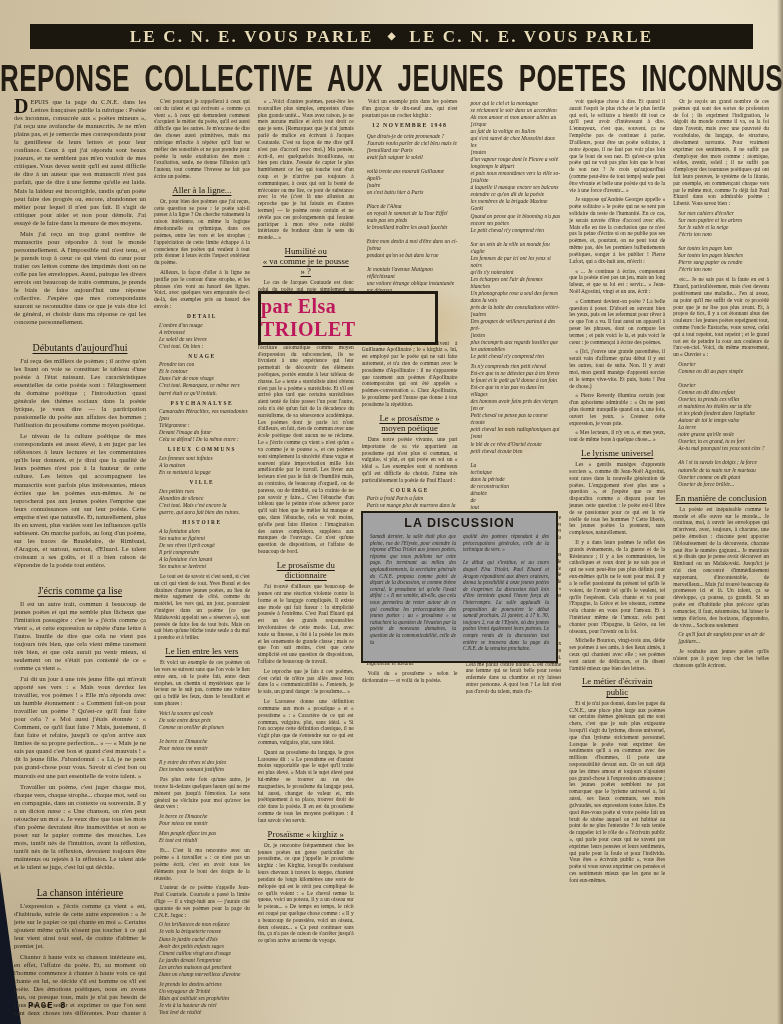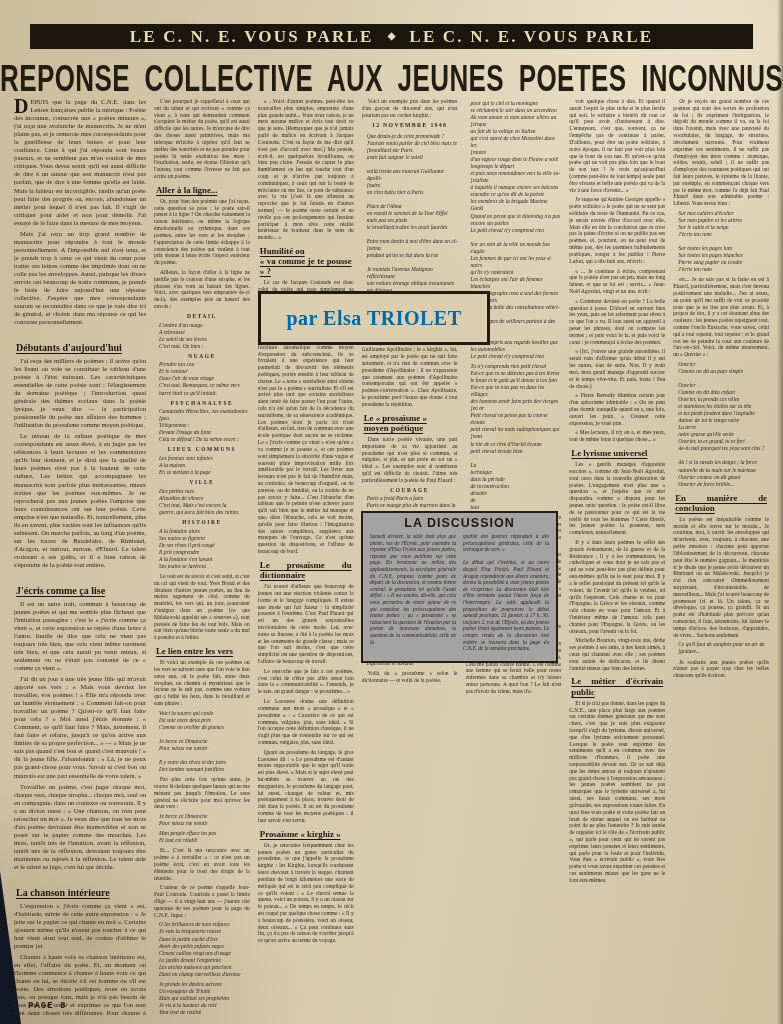--- a/index.html
+++ b/index.html
@@ -50,33 +50,33 @@
   }
   .col{overflow:hidden;font-size:5.5px;line-height:1.24;text-align:justify;}
   .col.first{font-size:6.5px;}
   .para{margin:0 0 3px 0;text-indent:6px;}
   .lead{margin:0 0 3px 0;}
   .lead::first-letter{
     float:left;font-size:20px;line-height:16px;font-weight:bold;
     padding:0 2px 0 0;color:#1d1710;
   }
   .heading{
-    font-weight:bold;font-size:8.8px;line-height:1.15;
+    font-weight:normal;font-size:8.8px;line-height:1.15;text-align:center;
     margin:5px 2px 3px;color:#1d1710;white-space:pre-line;
     text-decoration:underline;text-underline-offset:2px;
   }
   .col.first .heading{font-size:10px;margin-top:16px;}
   .date-line{text-align:center;font-weight:bold;font-size:5.8px;letter-spacing:1.3px;margin:4px 0 3px;}
   .verse{font-style:italic;white-space:pre-line;text-align:left;margin:2px 0 3px 5px;line-height:1.28;}
   .verse-title{text-align:center;font-size:5.4px;letter-spacing:1.6px;margin:3px 0 1px;font-weight:bold;}
   .byline-box{
-    position:absolute;left:258px;top:291px;width:232px;height:54px;
+    position:absolute;left:258px;top:291px;width:180px;height:54px;
     background:#dbceb0;border:3px solid #221b11;box-sizing:border-box;
     display:flex;align-items:center;justify-content:center;
-    font-weight:bold;font-size:20px;color:#0369a1;letter-spacing:0.5px;
+    font-weight:bold;font-size:20px;color:#be185d;letter-spacing:0.5px;
   }
   .discussion-box{
     position:absolute;left:361px;top:511px;width:197px;height:152px;
     background:#a3a3a3;border:2.5px solid #241d12;box-sizing:border-box;
     padding:3px 7px 4px;color:#2b2418;
   }
   .discussion-title{
     text-align:center;font-family:"Liberation Sans", sans-serif;
     font-weight:bold;font-size:12.5px;letter-spacing:1px;margin:0 0 3px;color:#1d1710;
   }

